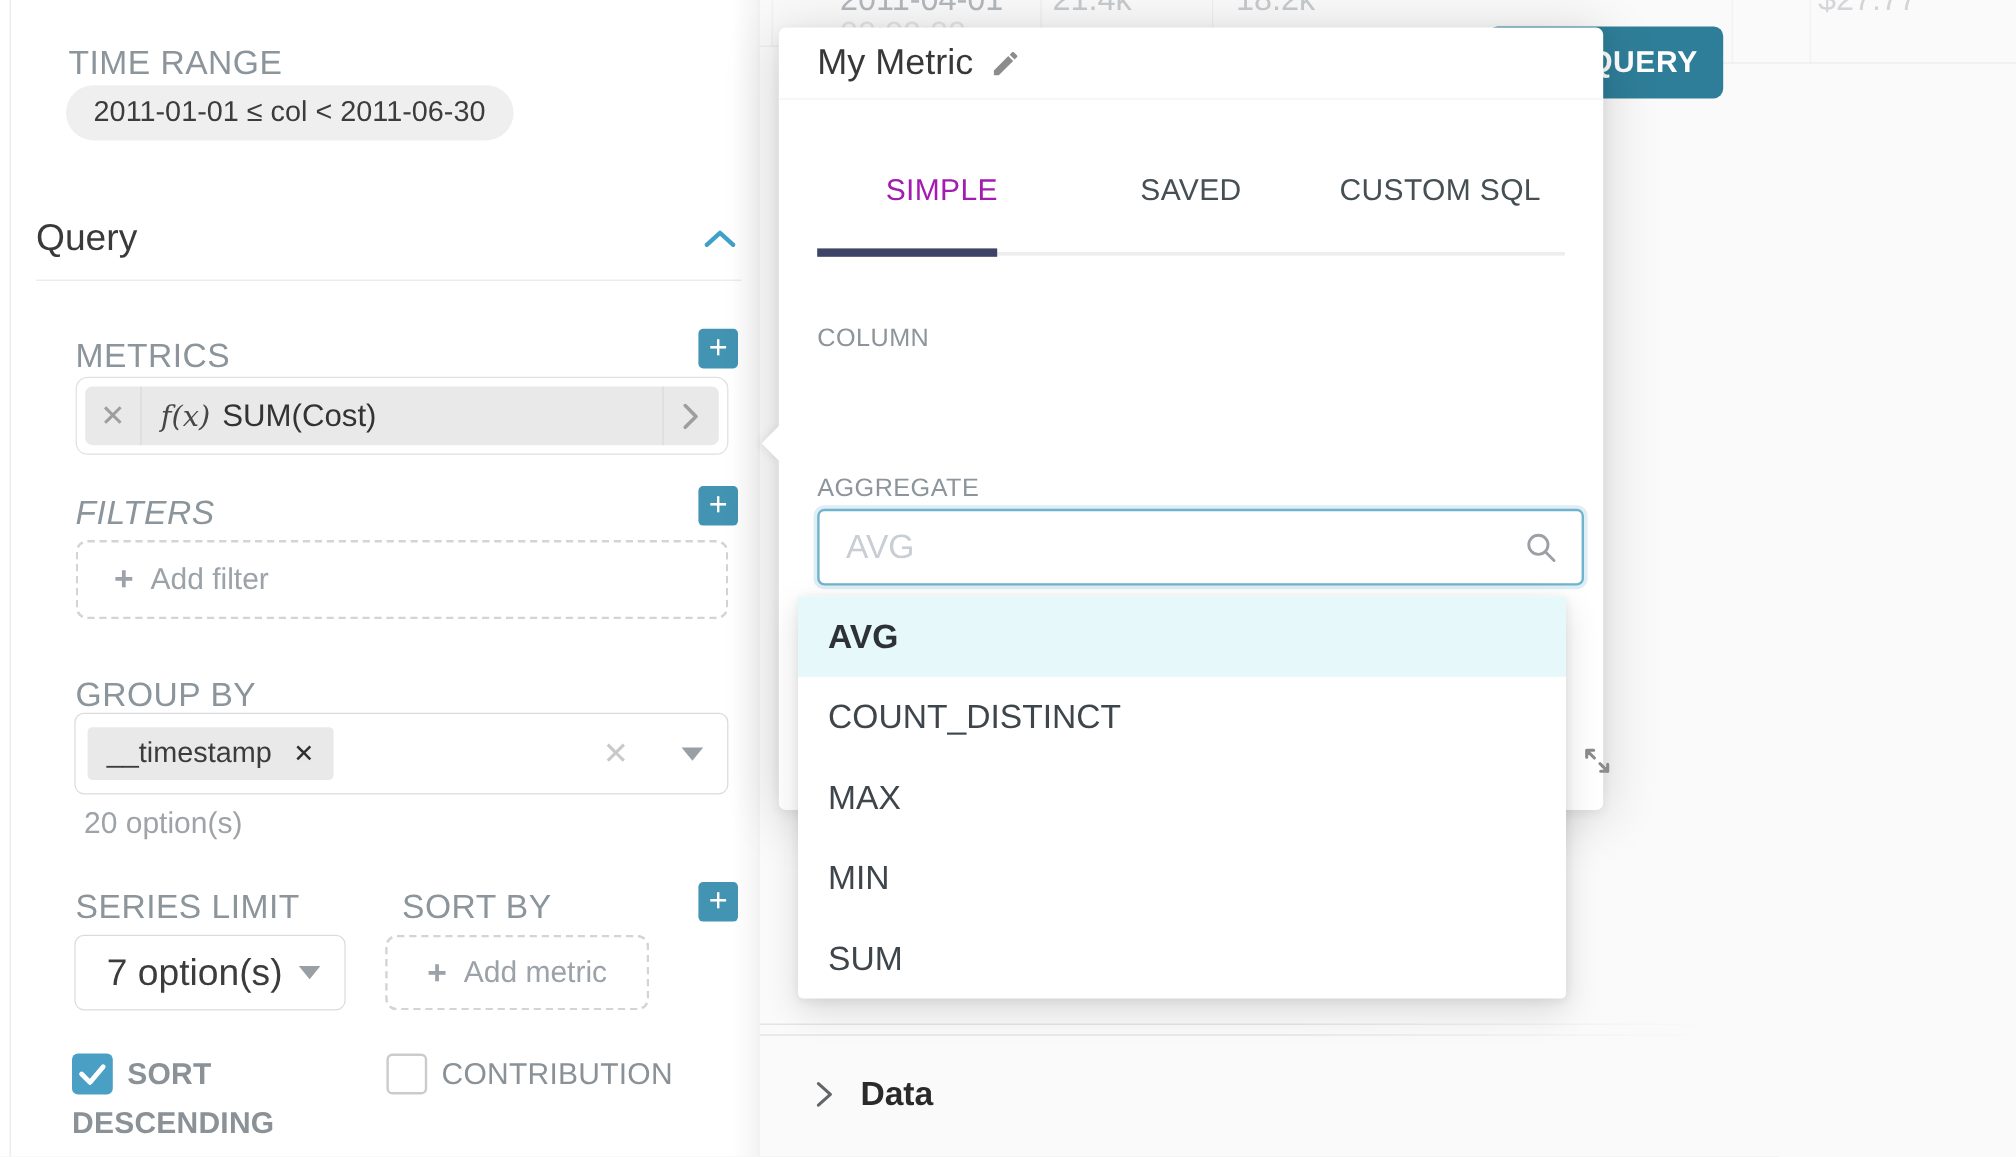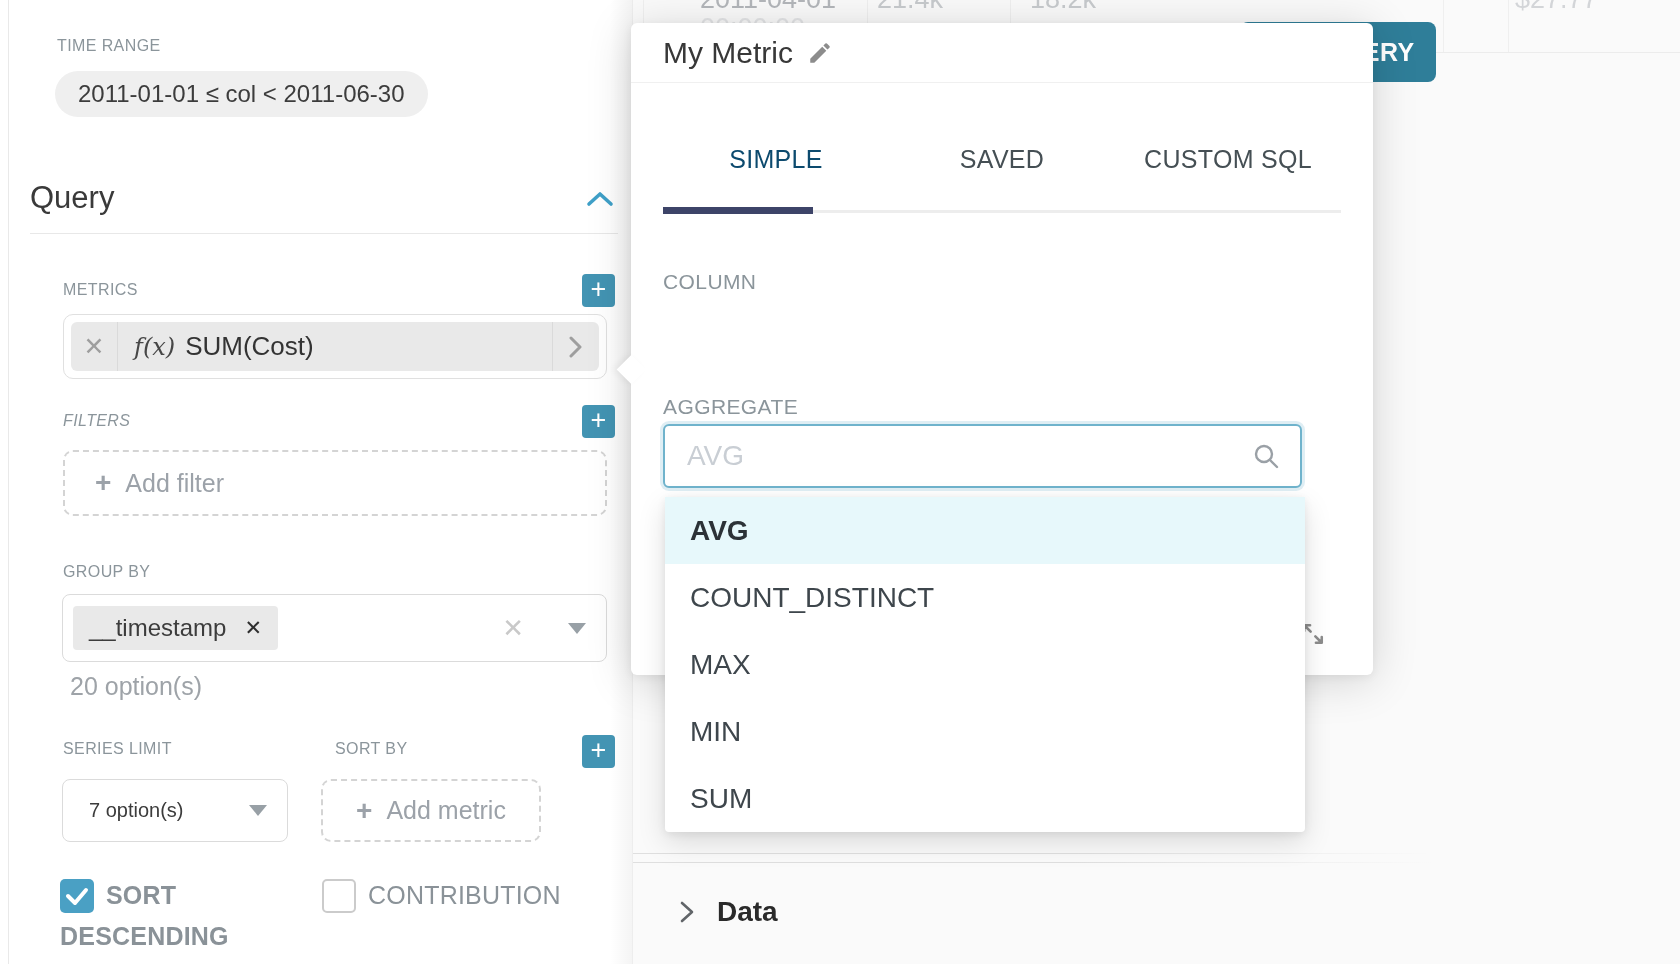--- a/index.html
+++ b/index.html
@@ -25,21 +25,21 @@
   [data-name="data-chevron-icon"]{margin-right:22px;display:block;}
   [data-name="data-panel-title"]{font-size:28px;font-weight:700;color:#2A2A2A;}
 
   
   .left-panel{position:absolute;left:0;top:0;width:632px;height:964px;background:#fff;
     border-right:1px solid #EDEDED;z-index:3;}
   .panel-left-border{position:absolute;left:8px;top:0;bottom:0;width:1px;background:#E9E9E9;}
   .panel-shadow{position:absolute;right:0;top:0;bottom:0;width:22px;
     background:linear-gradient(to left,rgba(0,0,0,.045),rgba(0,0,0,0));}
 
-  .ctl-label{position:absolute;font-size:16px;color:#8B959B;letter-spacing:.4px;white-space:nowrap;}
+  .ctl-label{position:absolute;font-size:28px;color:#8B959B;letter-spacing:.4px;white-space:nowrap;}
 
   [data-name="time-range-pill"]{position:absolute;left:55px;top:71px;height:46px;border-radius:23px;
     background:#EFEFEF;display:flex;align-items:center;padding:0 23px;font-size:24px;color:#3C3C3C;white-space:nowrap;}
 
   [data-name="query-section-title"]{position:absolute;left:30px;top:180px;font-size:31px;color:#3A3A3A;}
   [data-name="query-collapse-button"]{position:absolute;left:586px;top:190px;width:30px;height:20px;}
   .query-divider{position:absolute;left:30px;top:233px;width:588px;height:1px;background:#E8E8E8;}
 
   .plus-btn{position:absolute;width:33px;height:33px;background:#4394B3;border-radius:4px;
     display:flex;align-items:center;justify-content:center;}
@@ -69,41 +69,41 @@
   [data-name="group-by-clear-button"]{position:absolute;right:82px;color:#C9C9C9;font-size:26px;}
   .caret-down{width:0;height:0;border-left:9px solid transparent;border-right:9px solid transparent;
     border-top:11px solid #98A0A6;}
   [data-name="group-by-caret"]{position:absolute;right:20px;}
 
   [data-name="group-by-options-hint"]{position:absolute;left:70px;top:672px;font-size:25px;color:#9EA3A8;}
 
   [data-name="series-limit-select"]{position:absolute;left:62px;top:779px;width:226px;height:63px;
     border:1px solid #DBDBDB;border-radius:8px;background:#fff;display:flex;align-items:center;
     justify-content:space-between;padding:0 20px 0 26px;box-sizing:border-box;}
-  [data-name="series-limit-value"]{font-size:20px;color:#3C3C3C;}
+  [data-name="series-limit-value"]{font-size:31px;color:#3C3C3C;}
 
   .check-row{position:absolute;font-size:25px;color:#8A9298;line-height:41px;letter-spacing:.2px;}
   .checkbox{display:inline-block;width:34px;height:34px;border-radius:5px;vertical-align:-9px;margin-right:12px;}
   .checkbox.on{background:#4AA0C4;}
   .checkbox.off{background:#fff;border:2px solid #CBCBCB;box-sizing:border-box;}
 
   
-  .popover{position:absolute;left:631px;top:23px;width:742px;height:652px;background:#fff;border-radius:6px;
+  .popover{position:absolute;left:649px;top:23px;width:687px;height:652px;background:#fff;border-radius:6px;
     box-shadow:0 6px 46px rgba(0,0,0,.16), 0 2px 10px rgba(0,0,0,.06);z-index:10;}
   .popover-arrow{position:absolute;left:-10px;top:336px;width:21px;height:21px;background:#fff;
     transform:rotate(45deg);box-shadow:-3px 3px 6px rgba(0,0,0,.05);}
   .popover-header{position:absolute;left:0;top:0;right:0;height:59px;border-bottom:1px solid #F0F0F0;
     display:flex;align-items:center;padding-left:32px;}
   [data-name="metric-title"]{font-size:30px;color:#383838;}
   [data-name="edit-pencil-icon"]{margin-left:14px;display:block;}
 
   .tabs{position:absolute;left:32px;right:32px;top:110px;height:52px;display:flex;}
   .tab{flex:1;display:flex;align-items:center;justify-content:center;font-size:25px;color:#454F54;
     letter-spacing:.3px;white-space:nowrap;}
-  .tab.active{color:#0c4a6e;}
+  .tab.active{color:#a21caf;}
   .tabbar-line{position:absolute;left:32px;right:32px;top:187px;height:3px;background:#EDEDED;}
   .tab-underline{position:absolute;left:32px;top:184px;width:150px;height:7px;background:#3D4468;z-index:2;}
 
   .pop-label{position:absolute;left:32px;font-size:21px;color:#8B959B;letter-spacing:.4px;}
   [data-name="column-select"]{position:absolute;left:32px;top:296px;width:639px;height:62px;
     border:1px solid #D9D9D9;border-radius:4px;display:flex;align-items:center;justify-content:space-between;
     padding:0 24px;box-sizing:border-box;background:#fff;}
   [data-name="column-select-value"]{font-size:28px;color:#3C3C3C;}
 
   [data-name="aggregate-input-wrap"]{position:absolute;left:32px;top:401px;width:639px;height:64px;

